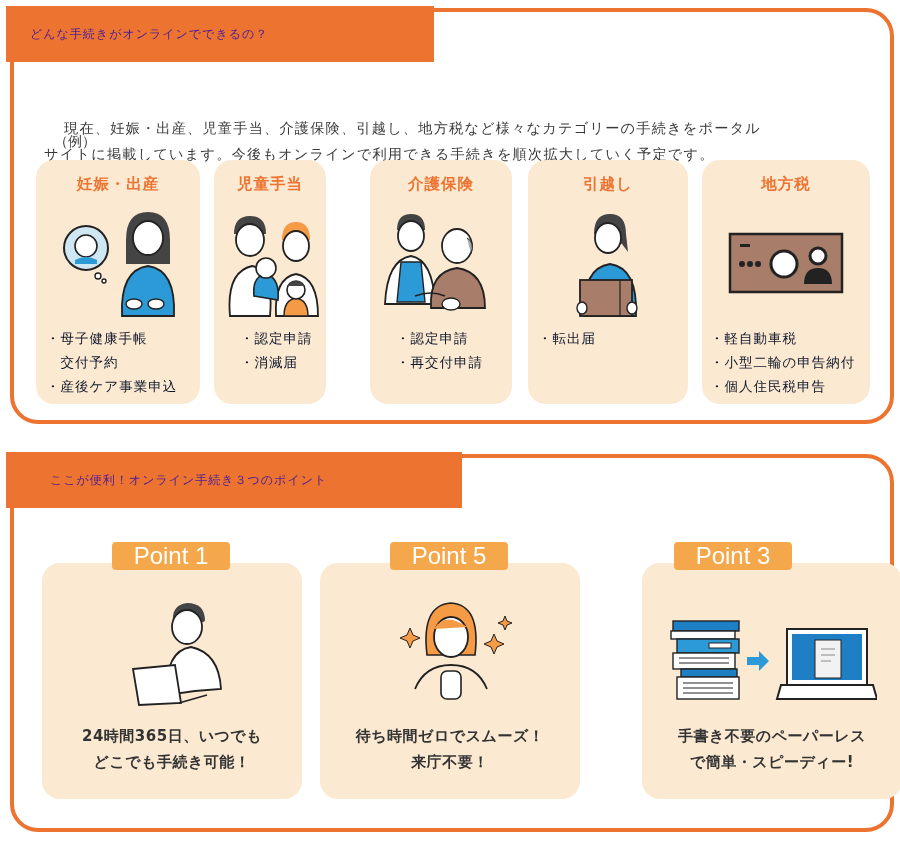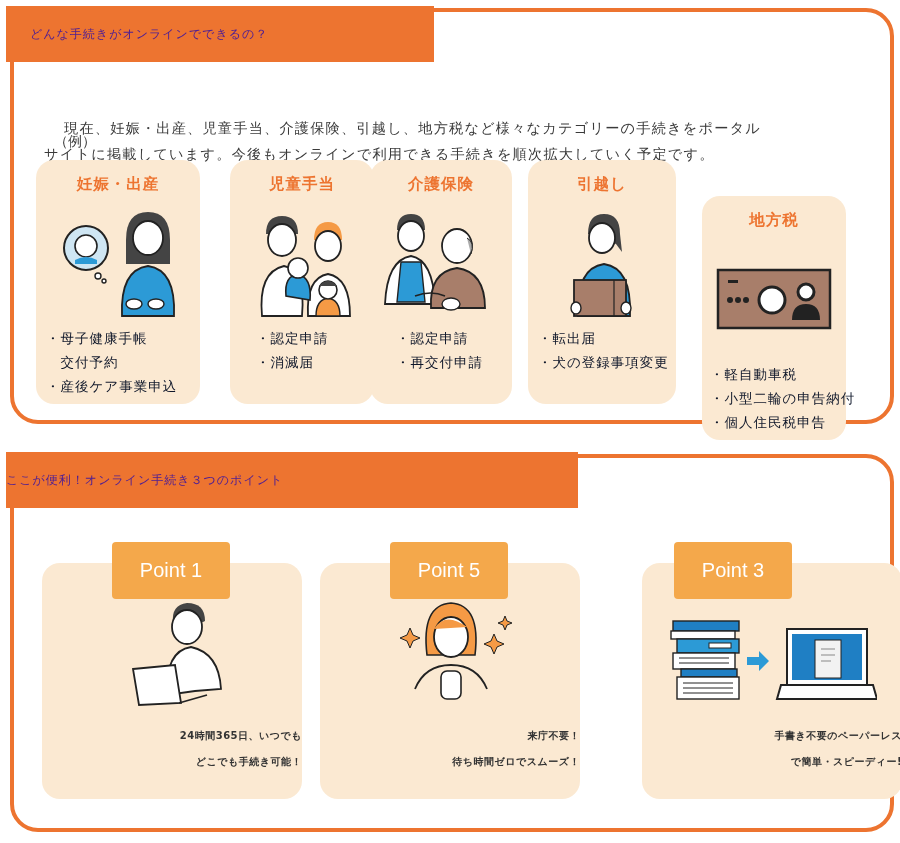--- a/index.html
+++ b/index.html
@@ -18,21 +18,21 @@
   .tab-title {
     position: absolute;
     background: #ed7430;
     color: #4c1d95;
     font-size: 12px;
     letter-spacing: 1px;
     white-space: nowrap;
     display: flex; align-items: center;
   }
   .tab1 { left: 6px; top: 6px; width: 428px; height: 56px; padding-left: 24px; }
-  .tab2 { left: 6px; top: 452px; width: 572px; height: 56px; }
+  .tab2 { left: 6px; top: 452px; width: 456px; height: 56px; padding-left: 44px; }
 
   .intro {
     position: absolute; left: 44px; top: 80px; width: 820px;
     font-size: 14.2px; line-height: 26px; letter-spacing: 1.2px; color: #3a3a3a; margin-top: 35px;
   }
   .intro .indent { display: inline-block; width: 20px; }
   .example-label { position: absolute; left: 54px; top: 133px; font-size: 14px; color: #3a3a3a; }
 
   .cat-card {
     position: absolute; top: 160px; height: 244px;
@@ -44,29 +44,29 @@
   }
   .cat-card .illus { position: absolute; top: 44px; left: 50%; transform: translateX(-50%); width: 120px; height: 116px; }
   .cat-card ul { position: absolute; top: 166px; list-style: none; font-size: 13.5px; line-height: 24px; color: #0f172a; letter-spacing: 1px; }
   .cat-card li { white-space: nowrap; }
 
   .point-card {
     position: absolute; top: 563px; width: 260px; height: 236px;
     background: #fbe9d2; border-radius: 18px;
   }
   .point-badge {
-    position: absolute; top: 542px; width: 118px; height: 57px;
+    position: absolute; top: 542px; width: 118px; height: 28px;
     background: #f4a84b; color: #ffffff; border-radius: 4px;
     display: flex; align-items: center; justify-content: center;
-    font-size: 20px; font-family: "Liberation Sans", sans-serif;
+    font-size: 24px; font-family: "Liberation Sans", sans-serif;
   }
   .point-card .illus { position: absolute; top: 36px; left: 50%; transform: translateX(-50%); width: 210px; height: 110px; }
   .point-card .desc {
-    position: absolute; top: 160px; left: 0; right: 0; text-align: right;
-    font-size: 10px; font-weight: bold; line-height: 26px; color: #333333; letter-spacing: 0.5px;
+    position: absolute; top: 160px; left: 0; right: 0; text-align: center;
+    font-size: 15px; font-weight: bold; line-height: 26px; color: #333333; letter-spacing: 0.5px;
   }
 </style>
 </head>
 <body>
 
 <div class="frame frame1"></div>
 <div class="tab-title tab1">どんな手続きがオンラインでできるの？</div>
 
 <div class="intro">
   <div><span class="indent"></span><span>現在、妊娠・出産、児童手当、介護保険、引越し、地方税など様々なカテゴリーの手続きをポータル</span></div>
@@ -88,21 +88,21 @@
     <ellipse cx="76" cy="100" rx="8" ry="5" fill="#fff" stroke="#222" stroke-width="1.4"></ellipse>
     <ellipse cx="98" cy="100" rx="8" ry="5" fill="#fff" stroke="#222" stroke-width="1.4"></ellipse>
   </svg>
   <ul style="left:10px;">
     <li>・母子健康手帳</li>
     <li>　交付予約</li>
     <li>・産後ケア事業申込</li>
   </ul>
 </div>
 
-<div class="cat-card" style="left:230px;width:144px;">
+<div class="cat-card" style="left:214px;width:112px;">
   <div class="cat-title">児童手当</div>
   <svg class="illus" viewBox="0 0 120 116">
     <path d="M20 112 Q16 68 42 62 Q64 66 60 112Z" fill="#fff" stroke="#222" stroke-width="1.8"></path>
     <path d="M24 30 Q24 12 40 12 Q56 12 56 30Z" fill="#444"></path>
     <ellipse cx="40" cy="36" rx="14" ry="16" fill="#fff" stroke="#222" stroke-width="1.8"></ellipse>
     <path d="M66 112 Q64 74 86 70 Q108 74 108 112Z" fill="#fff" stroke="#222" stroke-width="1.8"></path>
     <path d="M72 36 Q72 18 86 18 Q100 18 100 36Z" fill="#f59a45"></path>
     <ellipse cx="86" cy="42" rx="13" ry="15" fill="#fff" stroke="#222" stroke-width="1.8"></ellipse>
     <path d="M44 92 Q42 72 56 70 Q70 74 68 96Z" fill="#2c9ad6" stroke="#222" stroke-width="1.6"></path>
     <circle cx="56" cy="64" r="10" fill="#fff" stroke="#222" stroke-width="1.6"></circle>
@@ -128,38 +128,37 @@
     <path d="M86 34 Q94 38 90 50" fill="#aaa" stroke="#222" stroke-width="1"></path>
     <path d="M34 92 Q50 86 64 92" fill="none" stroke="#222" stroke-width="1.6"></path>
     <ellipse cx="70" cy="100" rx="9" ry="6" fill="#fff" stroke="#222" stroke-width="1.4"></ellipse>
   </svg>
   <ul style="left:26px;">
     <li>・認定申請</li>
     <li>・再交付申請</li>
   </ul>
 </div>
 
-<div class="cat-card" style="left:528px;width:148px;">
+<div class="cat-card" style="left:528px;width:160px;">
   <div class="cat-title">引越し</div>
   <svg class="illus" viewBox="0 0 120 116">
     <path d="M36 112 Q34 64 62 60 Q90 64 88 112Z" fill="#2c9ad6" stroke="#222" stroke-width="1.8"></path>
     <path d="M46 30 Q46 10 62 10 Q78 10 78 30 L80 48 L74 40Z" fill="#444"></path>
     <ellipse cx="60" cy="34" rx="13" ry="15" fill="#fff" stroke="#222" stroke-width="1.8"></ellipse>
     <rect x="32" y="76" width="52" height="36" fill="#a87e6a" stroke="#222" stroke-width="1.8"></rect>
     <line x1="72" y1="76" x2="72" y2="112" stroke="#222" stroke-width="1.2"></line>
     <ellipse cx="34" cy="104" rx="5" ry="6" fill="#fff" stroke="#222" stroke-width="1.4"></ellipse>
     <ellipse cx="84" cy="104" rx="5" ry="6" fill="#fff" stroke="#222" stroke-width="1.4"></ellipse>
   </svg>
   <ul style="left:10px;">
     <li>・転出届</li>
-    <li>・犬の登録事項変更</li>
-  </ul>
-</div>
-
-<div class="cat-card" style="left:702px;width:144px;margin-top:36px;">
+  </ul>
+</div>
+
+<div class="cat-card" style="left:702px;width:168px;">
   <div class="cat-title">地方税</div>
   <svg class="illus" viewBox="0 0 120 116">
     <rect x="4" y="30" width="112" height="58" fill="#a87e6a" stroke="#222" stroke-width="2.5"></rect>
     <rect x="14" y="40" width="10" height="3" fill="#222"></rect>
     <circle cx="16" cy="60" r="3" fill="#222"></circle>
     <circle cx="24" cy="60" r="3" fill="#222"></circle>
     <circle cx="32" cy="60" r="3" fill="#222"></circle>
     <circle cx="58" cy="60" r="13" fill="#fff" stroke="#222" stroke-width="3"></circle>
     <circle cx="92" cy="52" r="8" fill="#fff" stroke="#222" stroke-width="3"></circle>
     <path d="M78 80 Q78 64 92 64 Q106 64 106 80Z" fill="#222"></path>
@@ -194,22 +193,22 @@
     <path d="M82 56 Q76 6 106 4 Q136 6 130 56Z" fill="#f59a45" stroke="#222" stroke-width="1.6"></path>
     <ellipse cx="106" cy="38" rx="17" ry="20" fill="#fff" stroke="#222" stroke-width="1.8"></ellipse>
     <path d="M89 30 Q100 12 122 28" fill="#f59a45"></path>
     <path d="M70 90 Q80 66 106 66 Q132 66 142 90" fill="none" stroke="#222" stroke-width="1.8"></path>
     <rect x="96" y="72" width="20" height="28" rx="6" fill="#fff" stroke="#222" stroke-width="1.6"></rect>
     <path d="M62 36 l3 -7 l3 7 l7 3 l-7 3 l-3 7 l-3 -7 l-7 -3Z" fill="#f59a45" stroke="#222" stroke-width="1"></path>
     <path d="M146 42 l3 -7 l3 7 l7 3 l-7 3 l-3 7 l-3 -7 l-7 -3Z" fill="#f59a45" stroke="#222" stroke-width="1"></path>
     <path d="M158 22 l2 -5 l2 5 l5 2 l-5 2 l-2 5 l-2 -5 l-5 -2Z" fill="#f59a45" stroke="#222" stroke-width="1"></path>
   </svg>
   <div class="desc">
+    <div>待ち時間ゼロでスムーズ！</div>
     <div>来庁不要！</div>
-    <div>待ち時間ゼロでスムーズ！</div>
   </div>
 </div>
 <div class="point-badge" style="left:390px;">Point 5</div>
 
 <div class="point-card" style="left:602px;margin-left:40px;">
   <svg class="illus" viewBox="0 0 210 110">
     <rect x="6" y="22" width="66" height="10" fill="#1f7fc4" stroke="#222" stroke-width="1.4"></rect>
     <rect x="4" y="32" width="64" height="8" fill="#fff" stroke="#222" stroke-width="1.4"></rect>
     <rect x="10" y="40" width="62" height="14" fill="#2c9ad6" stroke="#222" stroke-width="1.4"></rect>
     <rect x="42" y="44" width="22" height="5" fill="#fff" stroke="#222" stroke-width="1"></rect>

